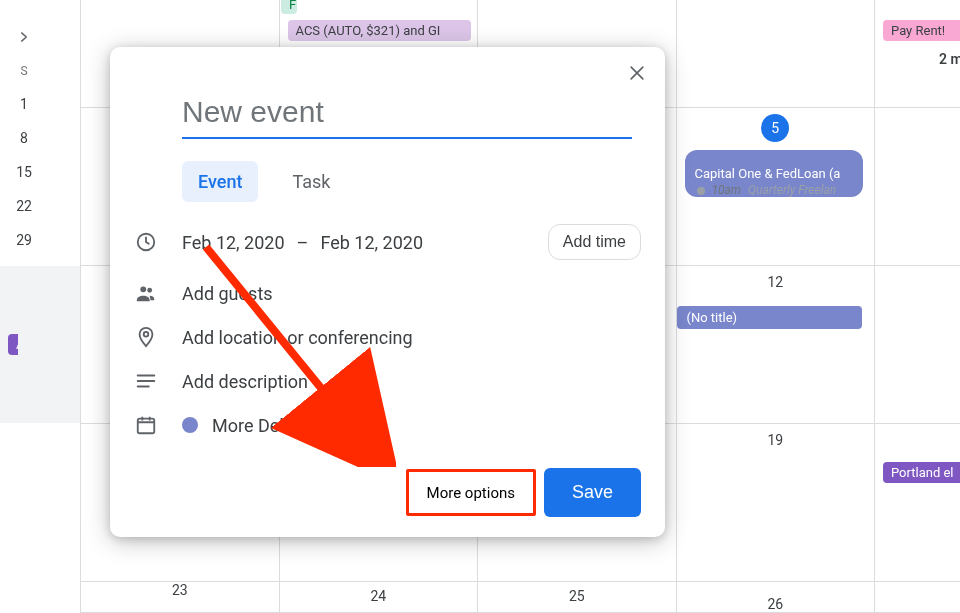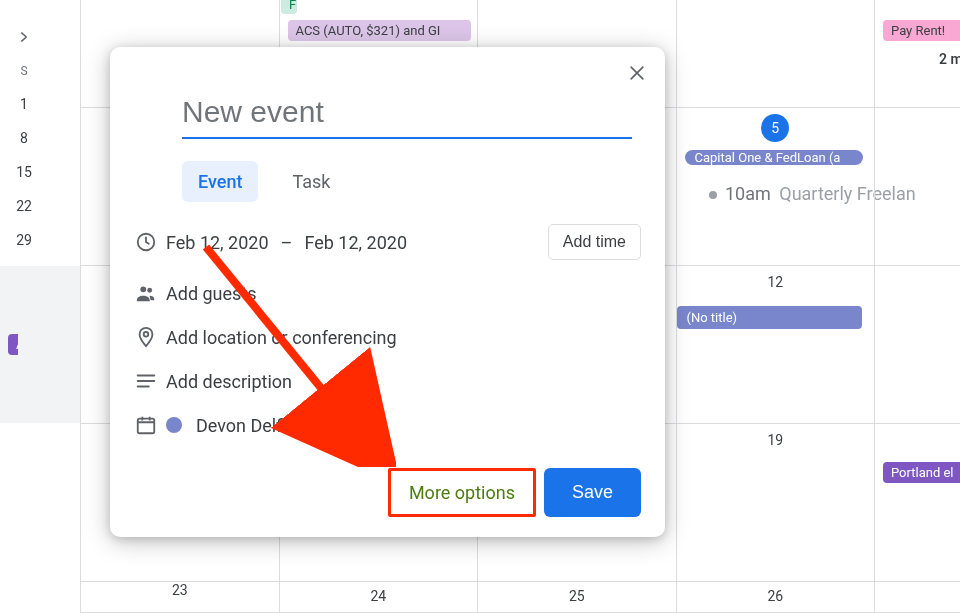--- a/index.html
+++ b/index.html
@@ -92,22 +92,22 @@
     padding: 3px 8px;
     white-space: nowrap;
     overflow: hidden;
     text-overflow: clip;
   }
   .ev-green { background: #ccece2; color: #0b8043; left:12px; right:0; top:-6px; height:20px;}
   .ev-purple1 { background: #dcc5e8; color: #3c4043; left:12px; width:180px; top:20px;}
   .ev-purple2 { background: #dcc5e8; color: #3c4043; left:8px; width:180px; top:20px;}
   .ev-pink { background: #f9a8d4; color: #3c4043; left:8px; width:92px; top:20px;}
   .ev-more { color: #3c4043; font-weight: 600; left:8px; top:48px; font-size:14px;margin-left:48px;}
-  .ev-blue-pill { background: #7986cb; color: #fff; left:8px; width:178px; top:42px; border-radius:12px; padding:0 10px;}
-  .ev-text { left:24px; top:72px; font-size:18px; color:#70757a; }
+  .ev-blue-pill { background: #7986cb; color: #fff; left:8px; width:178px; top:42px; border-radius:12px; padding:16px 10px;}
+  .ev-text { left:12px; top:72px; font-size:12px; color:#70757a;font-style:italic; }
   .ev-dot { display:inline-block; width:8px; height:8px; border-radius:50%; background:#9aa0a6; margin-right:4px; vertical-align:middle;}
   .ev-notitle { background: #7986cb; color:#fff; left:0px; width:185px; top:40px; border-radius:4px; padding:4px 10px;}
   .ev-aug { background:#7e57c2; color:#fff; left:8px; width:4px; top:68px; padding:3px 2px 3px 8px; border-radius:4px 0 0 4px;}
   .ev-portland { background:#7e57c2; color:#fff; left:8px; right:0; top:38px; padding:3px 8px; border-radius:4px 0 0 4px;}
   .selcell { background:#f1f3f4;}
 
   
   .modal {
     position: absolute;
     left: 110px;
@@ -161,51 +161,52 @@
     display: flex;
     align-items: center;
     margin-top: 22px;
   }
   .form-row .icon {
     width: 40px;
     color: #5f6368;
     display:flex; justify-content:center;
   }
   .form-row .content {
+    margin-left: 16px;
     font-size: 18px;
     color: #3c4043;
     flex: 1;
     display: flex;
     align-items: center;
   }
   .placeholder { color: #5f6368; }
   .add-time {
     border: 1px solid #dadce0;
-    border-radius: 5px;
+    border-radius: 12px;
     padding: 8px 14px;
     font-size: 16px;
     color: #3c4043;
     background:#fff;
     cursor:pointer;
   }
   .cal-dot {
     width: 16px; height: 16px; border-radius: 50%;
     background: #7986cb;
     margin-right: 14px;
   }
   .modal-footer {
     display: flex;
     justify-content: flex-end;
     gap: 8px;
     margin-top: 32px;
     align-items: center;
   }
   .more-options {
-    font-size: 18px;
-    color: #4d7c0f;
+    font-size: 15px;
+    color: #000000;
     padding: 14px 20px;
     background: #fff;
     cursor:pointer;
   }
   .highlight-box {
     border: 3px solid #ff2a00;
     padding: 11px 18px;
     border-radius: 2px;
   }
   .save-btn {
@@ -311,21 +312,21 @@
     <div class="cell">
         <div class="date" style="top:0;">23</div>
       </div>
     <div class="cell">
         <div class="date" style="top:6px;">24</div>
       </div>
     <div class="cell">
         <div class="date" style="top:6px;">25</div>
       </div>
     <div class="cell">
-        <div class="date" style="top:6px;">26</div>
+        <div class="date" style="top:14px;">26</div>
       </div>
     <div class="cell"></div>
   </div>
 </div>
 
 <div class="modal">
   <div class="close">
     <svg width="20" height="20" viewBox="0 0 24 24">
         <path d="M5 5l14 14M19 5L5 19" stroke="#5f6368" stroke-width="2" stroke-linecap="round"></path>
       </svg>
@@ -387,21 +388,21 @@
 
   <div class="form-row">
     <div class="icon">
       <svg width="22" height="22" viewBox="0 0 24 24">
           <rect x="3" y="5" width="18" height="16" rx="2" stroke="#5f6368" stroke-width="2" fill="none"></rect>
           <path d="M3 9h18M8 3v4M16 3v4" stroke="#5f6368" stroke-width="2"></path>
         </svg>
     </div>
     <div class="content">
       <div class="cal-dot"></div>
-      <span>Devon Delfino</span>
+      <span>More Delfino</span>
     </div>
   </div>
 
   <div class="modal-footer">
     <div class="highlight-box">
       <span class="more-options" style="padding:0;">More options</span>
     </div>
     <button class="save-btn">Save</button>
   </div>
 </div>

